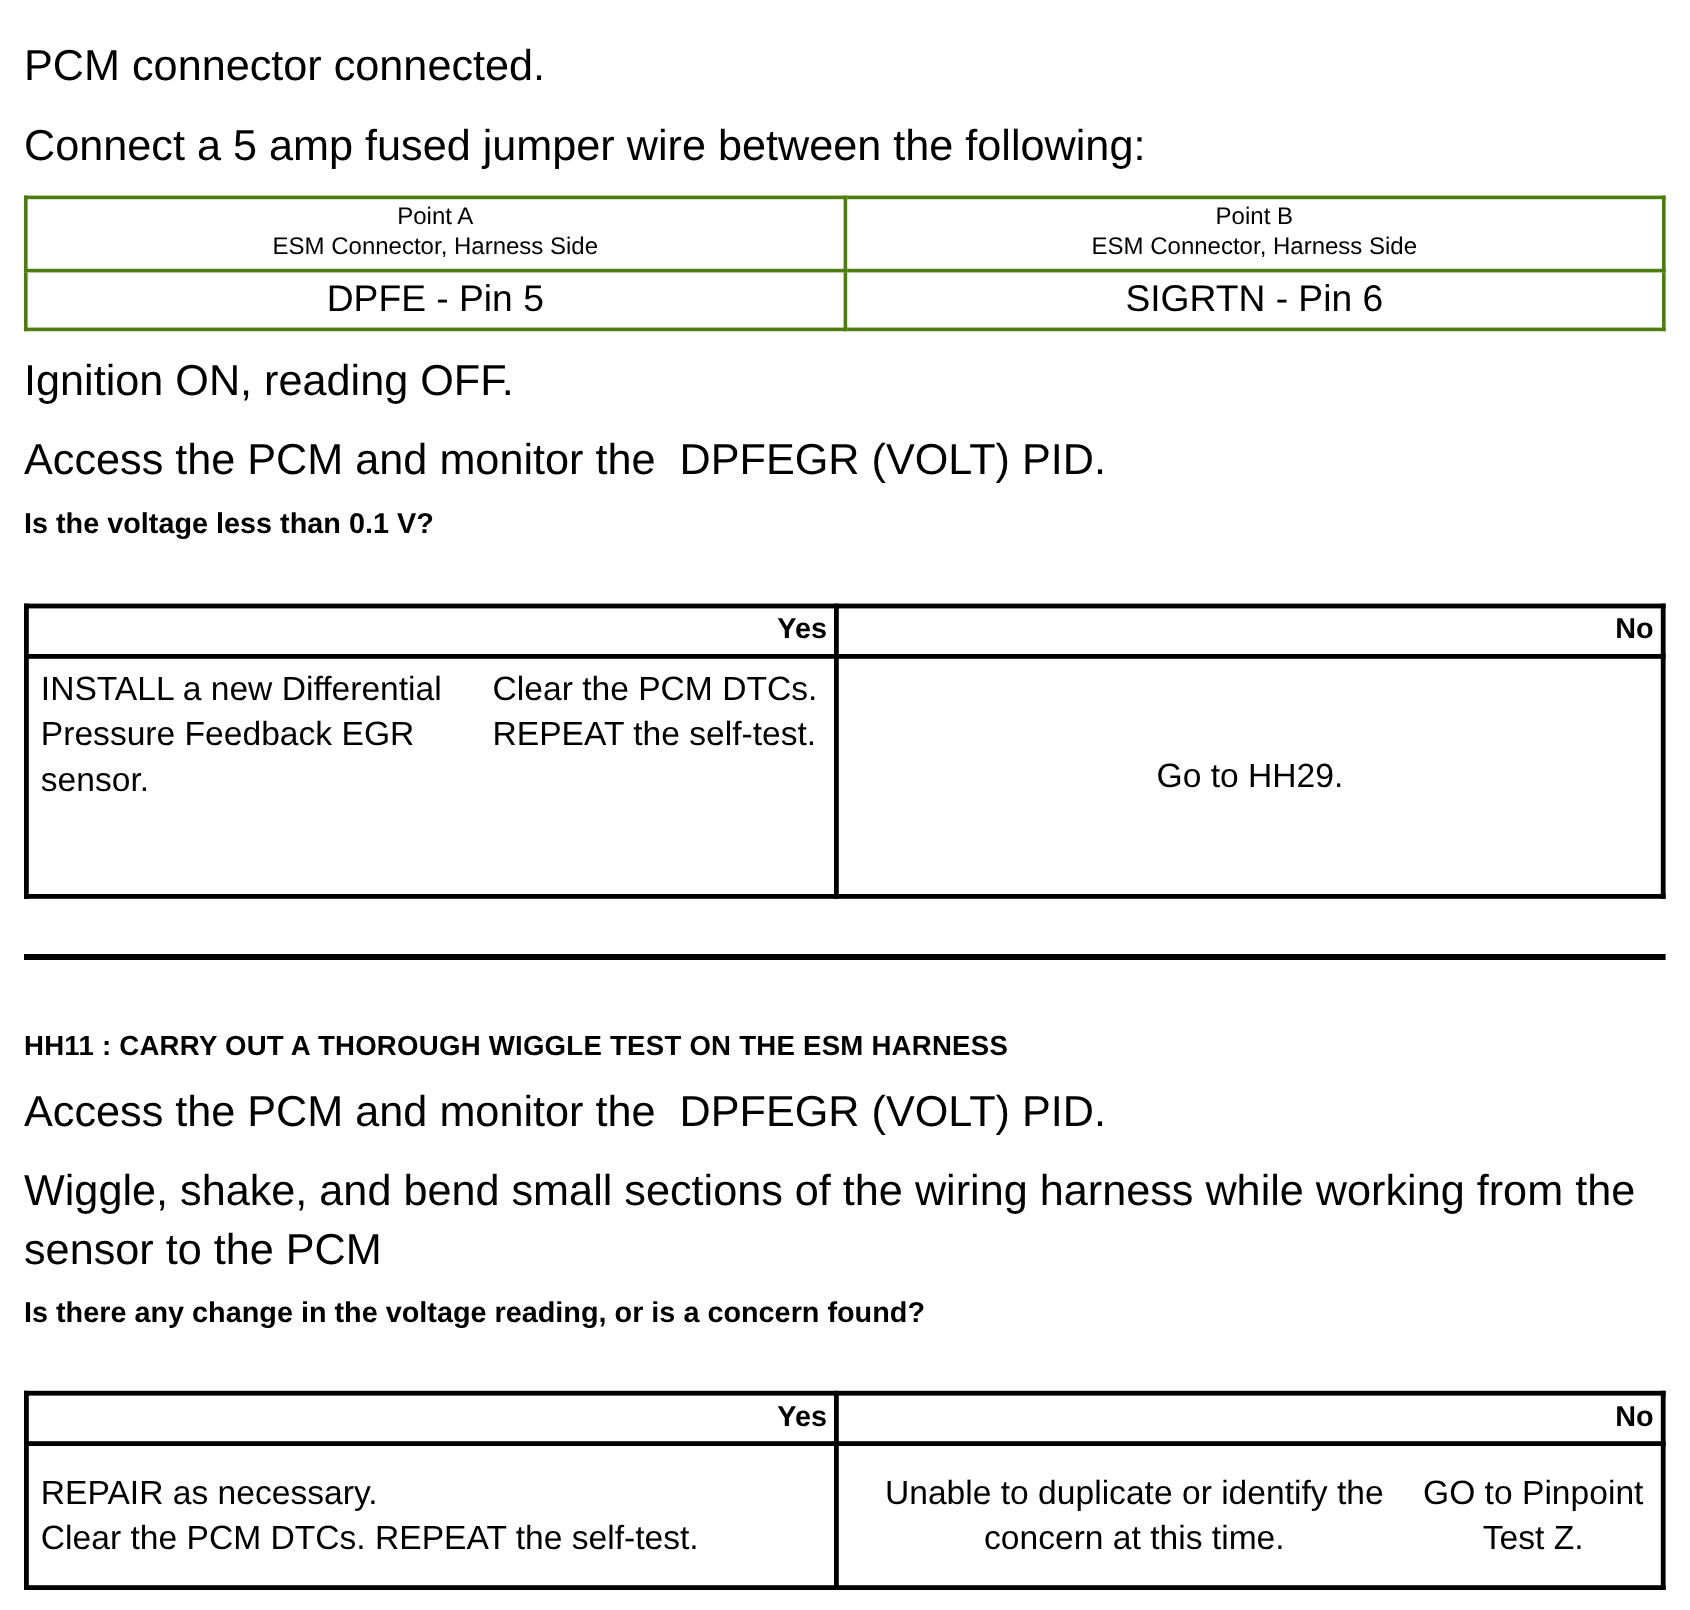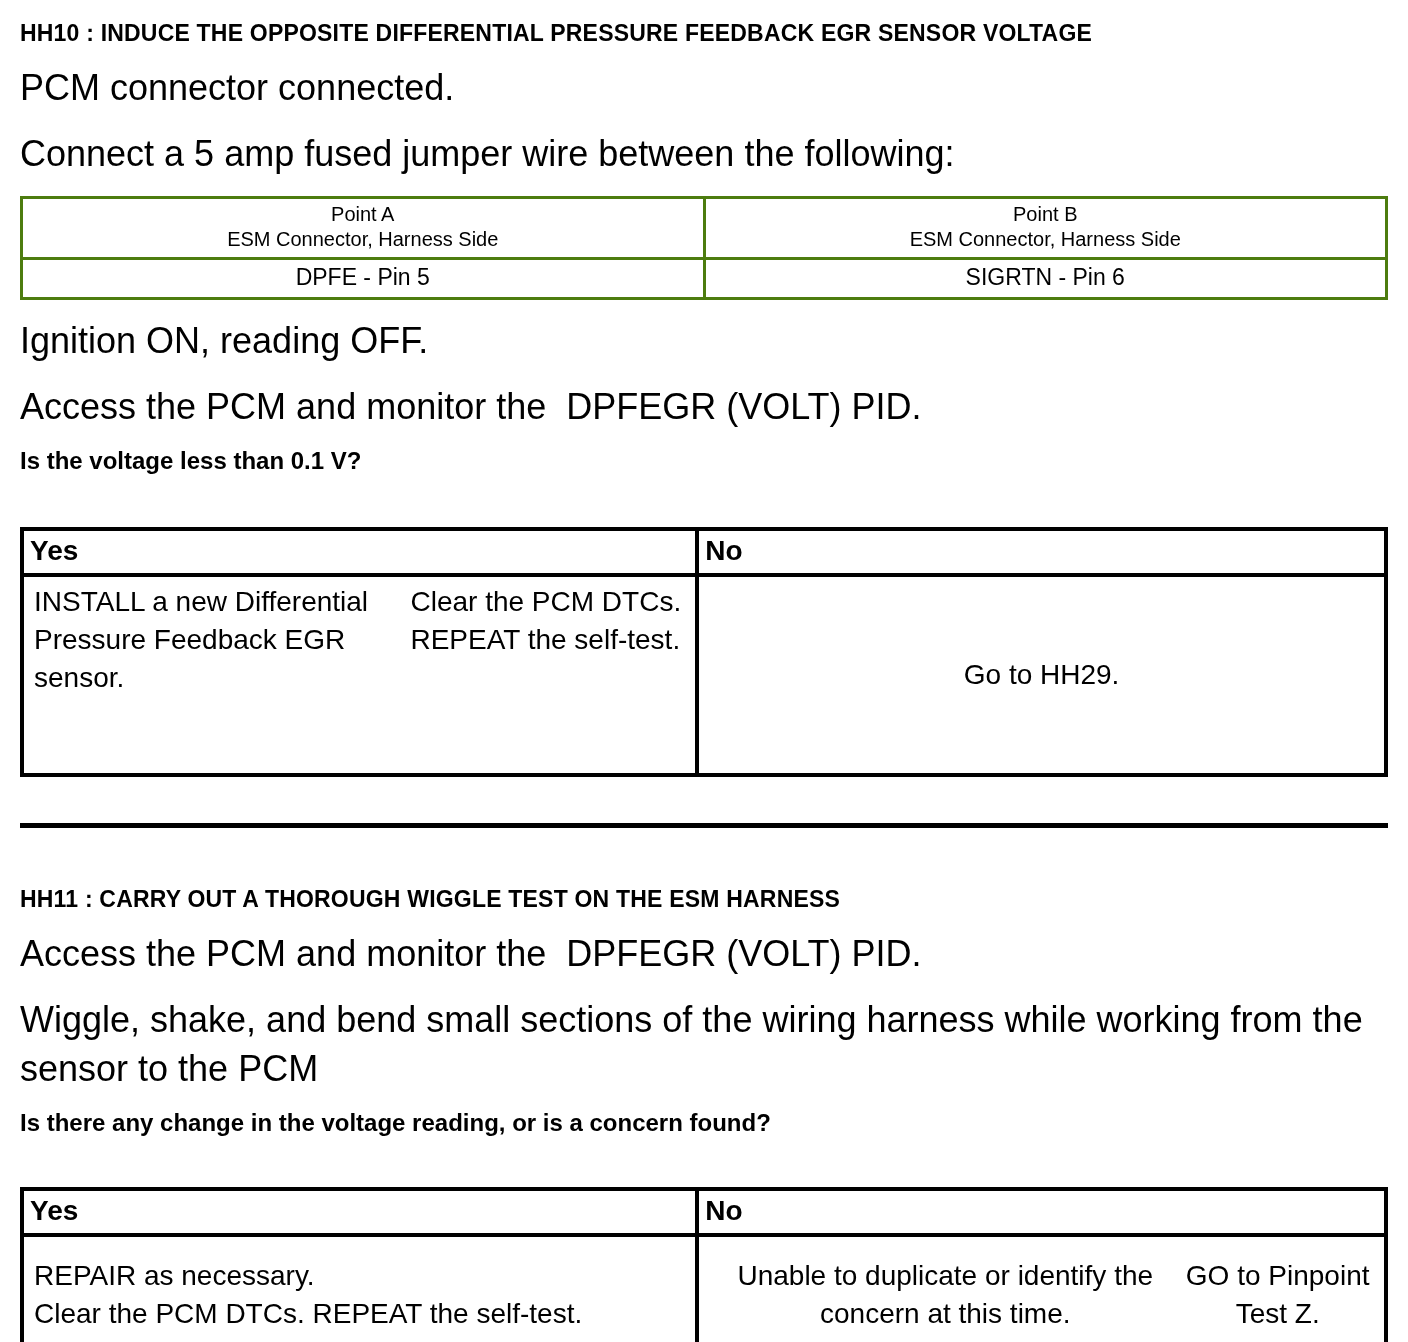--- a/index.html
+++ b/index.html
@@ -43,37 +43,37 @@
   table.points td, table.points th {
     border: 3px solid #4d7c0f;
     text-align: center;
     vertical-align: middle;
     font-weight: normal;
   }
   table.points .pt-head { padding: 3px 4px 5px 4px; }
   table.points .pt-head .pt-line1 { font-size: 20px; line-height: 1.25; }
   table.points .pt-head .pt-line2 { font-size: 20px; line-height: 1.25; }
   table.points .pt-data {
-    font-size: 23px;
+    font-size: 31px;
     padding: 4px 4px 6px 4px;
   }
 
   
   table.decision {
     width: 100%;
     border-collapse: collapse;
     table-layout: fixed;
   }
   table.decision th, table.decision td {
     border: 4px solid #000;
   }
   table.decision th {
-    font-size: 28px;
+    font-size: 24px;
     font-weight: bold;
-    text-align: left;
+    text-align: right;
     padding: 4px 6px 6px 6px;
   }
   table.decision td {
     font-size: 28px;
     vertical-align: top;
     padding: 6px 10px;
     line-height: 1.35;
   }
   .dt-hh10 { margin-top: 52px; }
   .dt-hh10 td { height: 198px; }
@@ -120,21 +120,20 @@
   }
   .divider.mid { margin-bottom: 58px; }
   .divider.bottom { margin-top: 50px; }
 </style>
 </head>
 <body>
 
 <div class="doc">
 
   <div>
-    <div class="section-title">HH10 : INDUCE THE OPPOSITE DIFFERENTIAL PRESSURE FEEDBACK EGR SENSOR VOLTAGE</div>
 
     <div class="para">PCM connector connected.</div>
     <div class="para">Connect a 5 amp fused jumper wire between the following:</div>
 
     <table class="points">
       <tbody>
           <tr>
         <th class="pt-head">
           <div class="pt-line1">Point A</div>
           <div class="pt-line2">ESM Connector, Harness Side</div>

